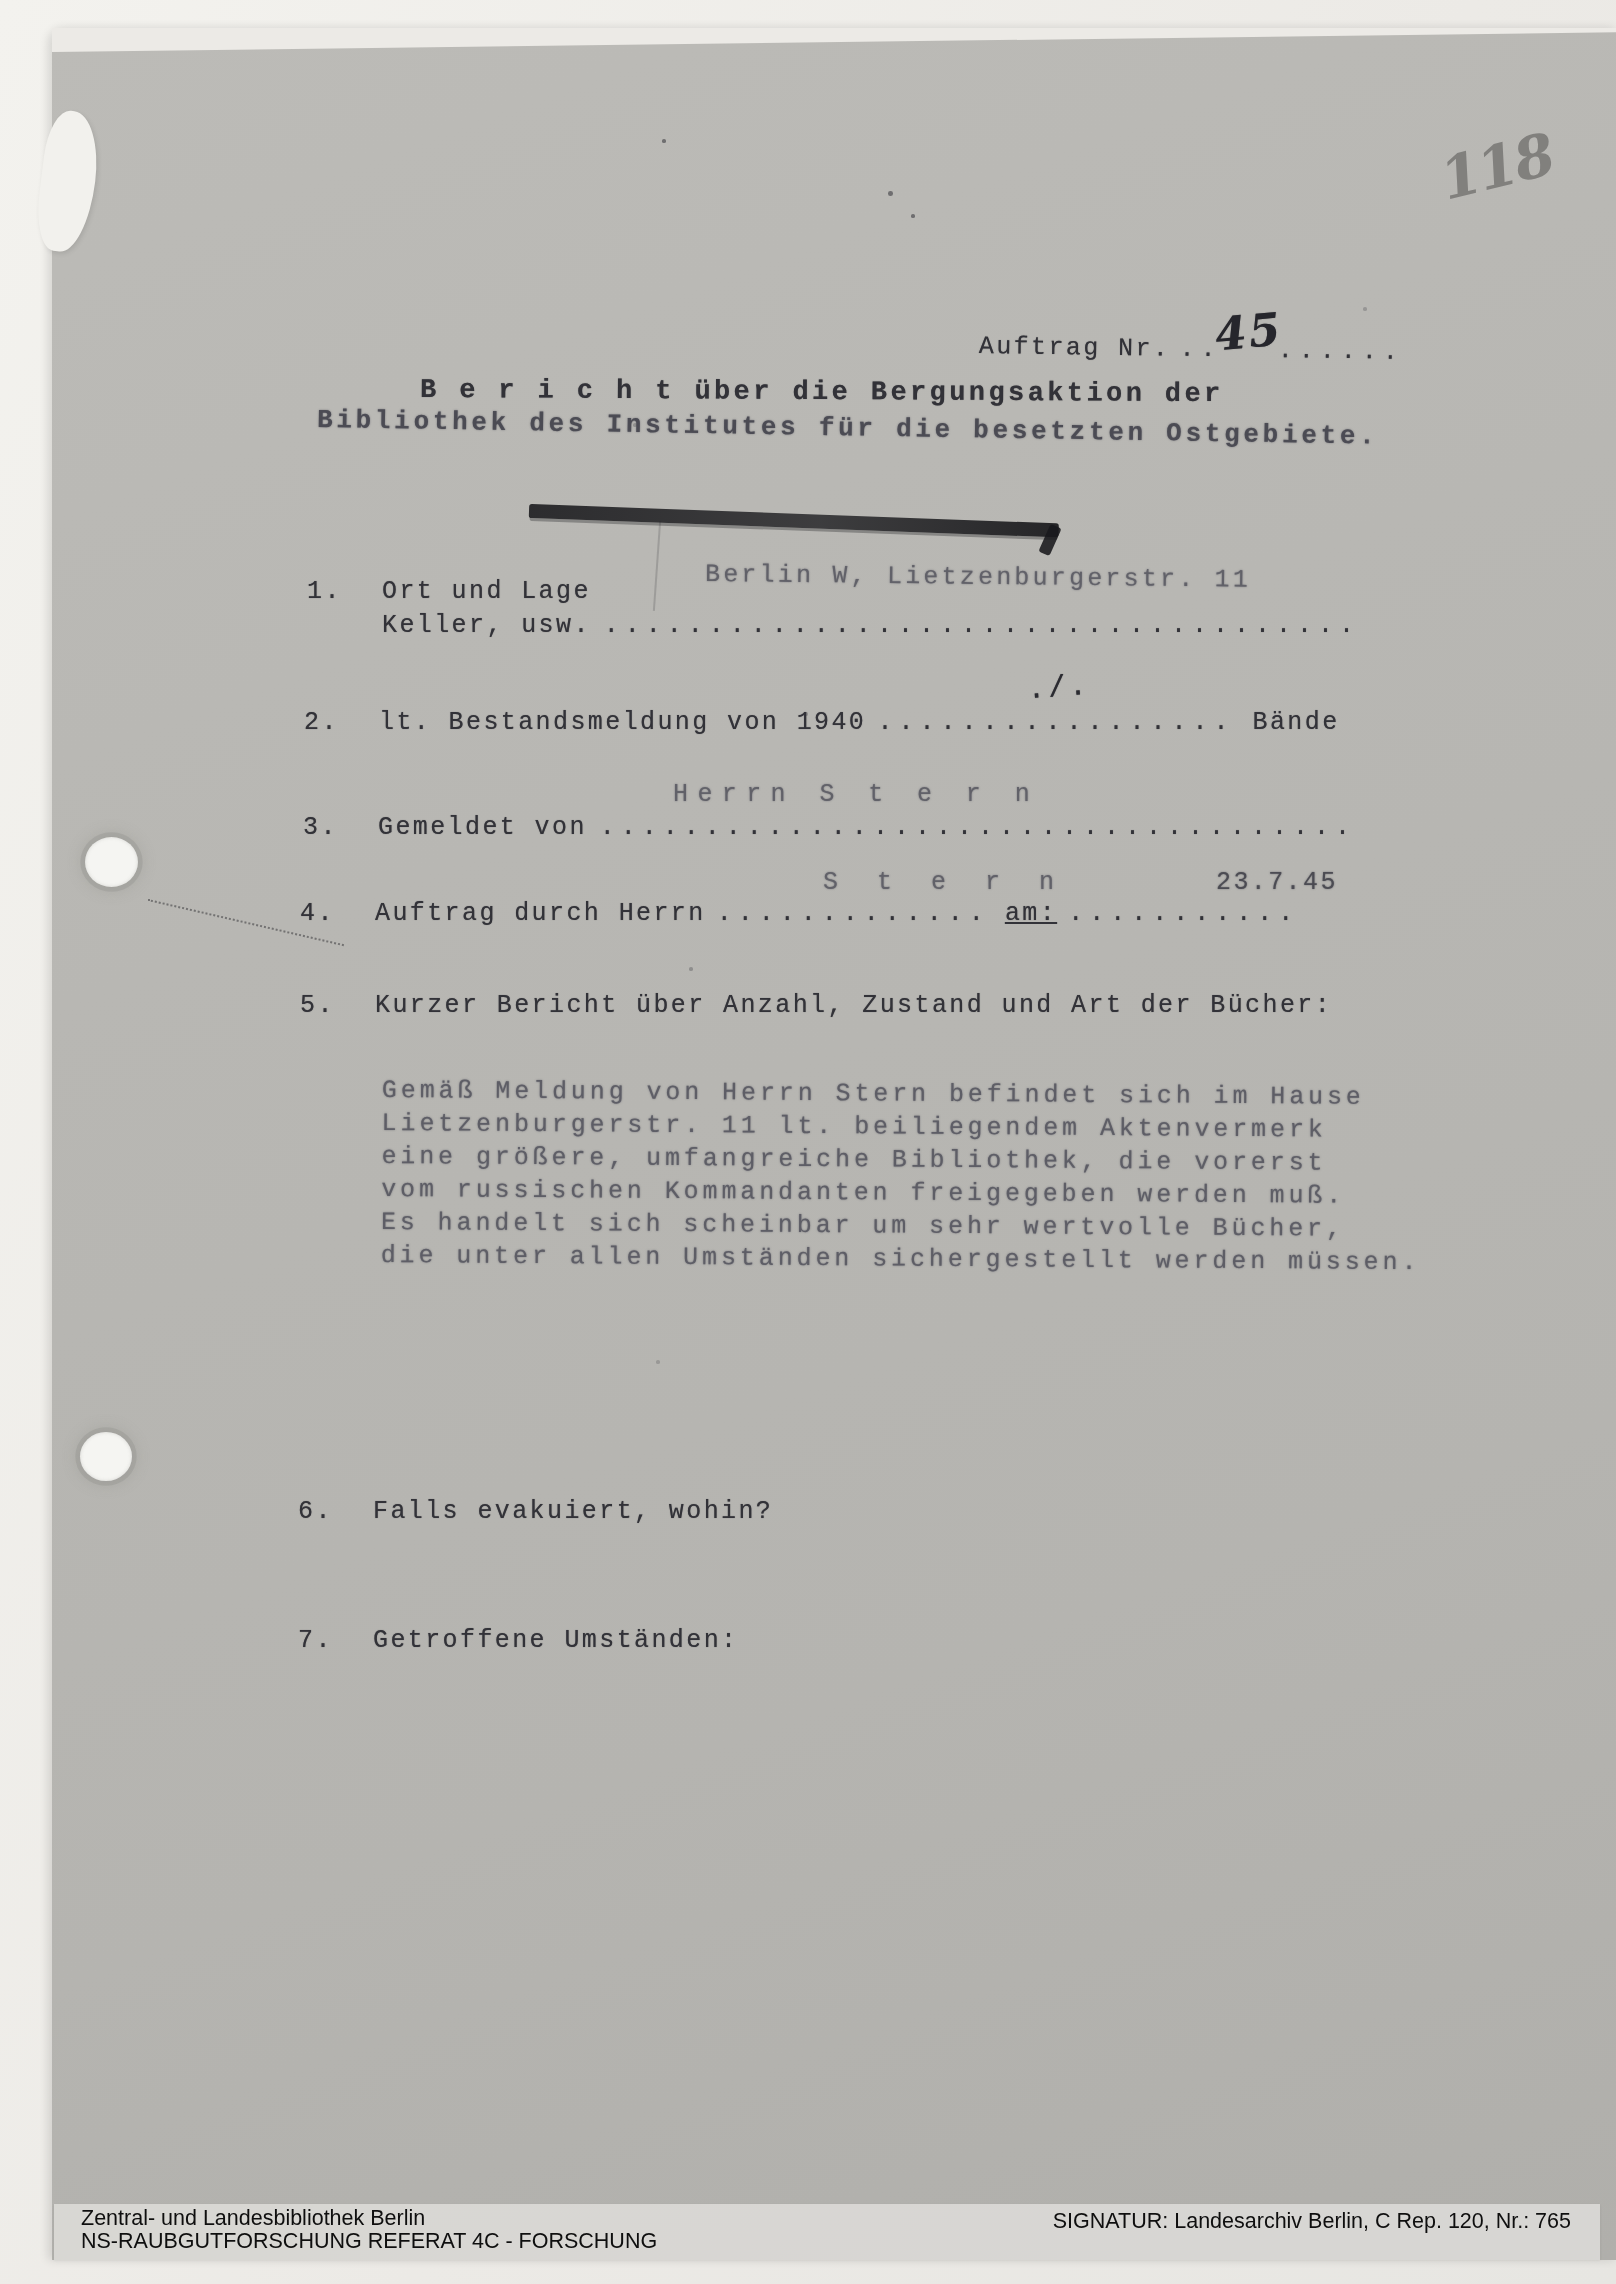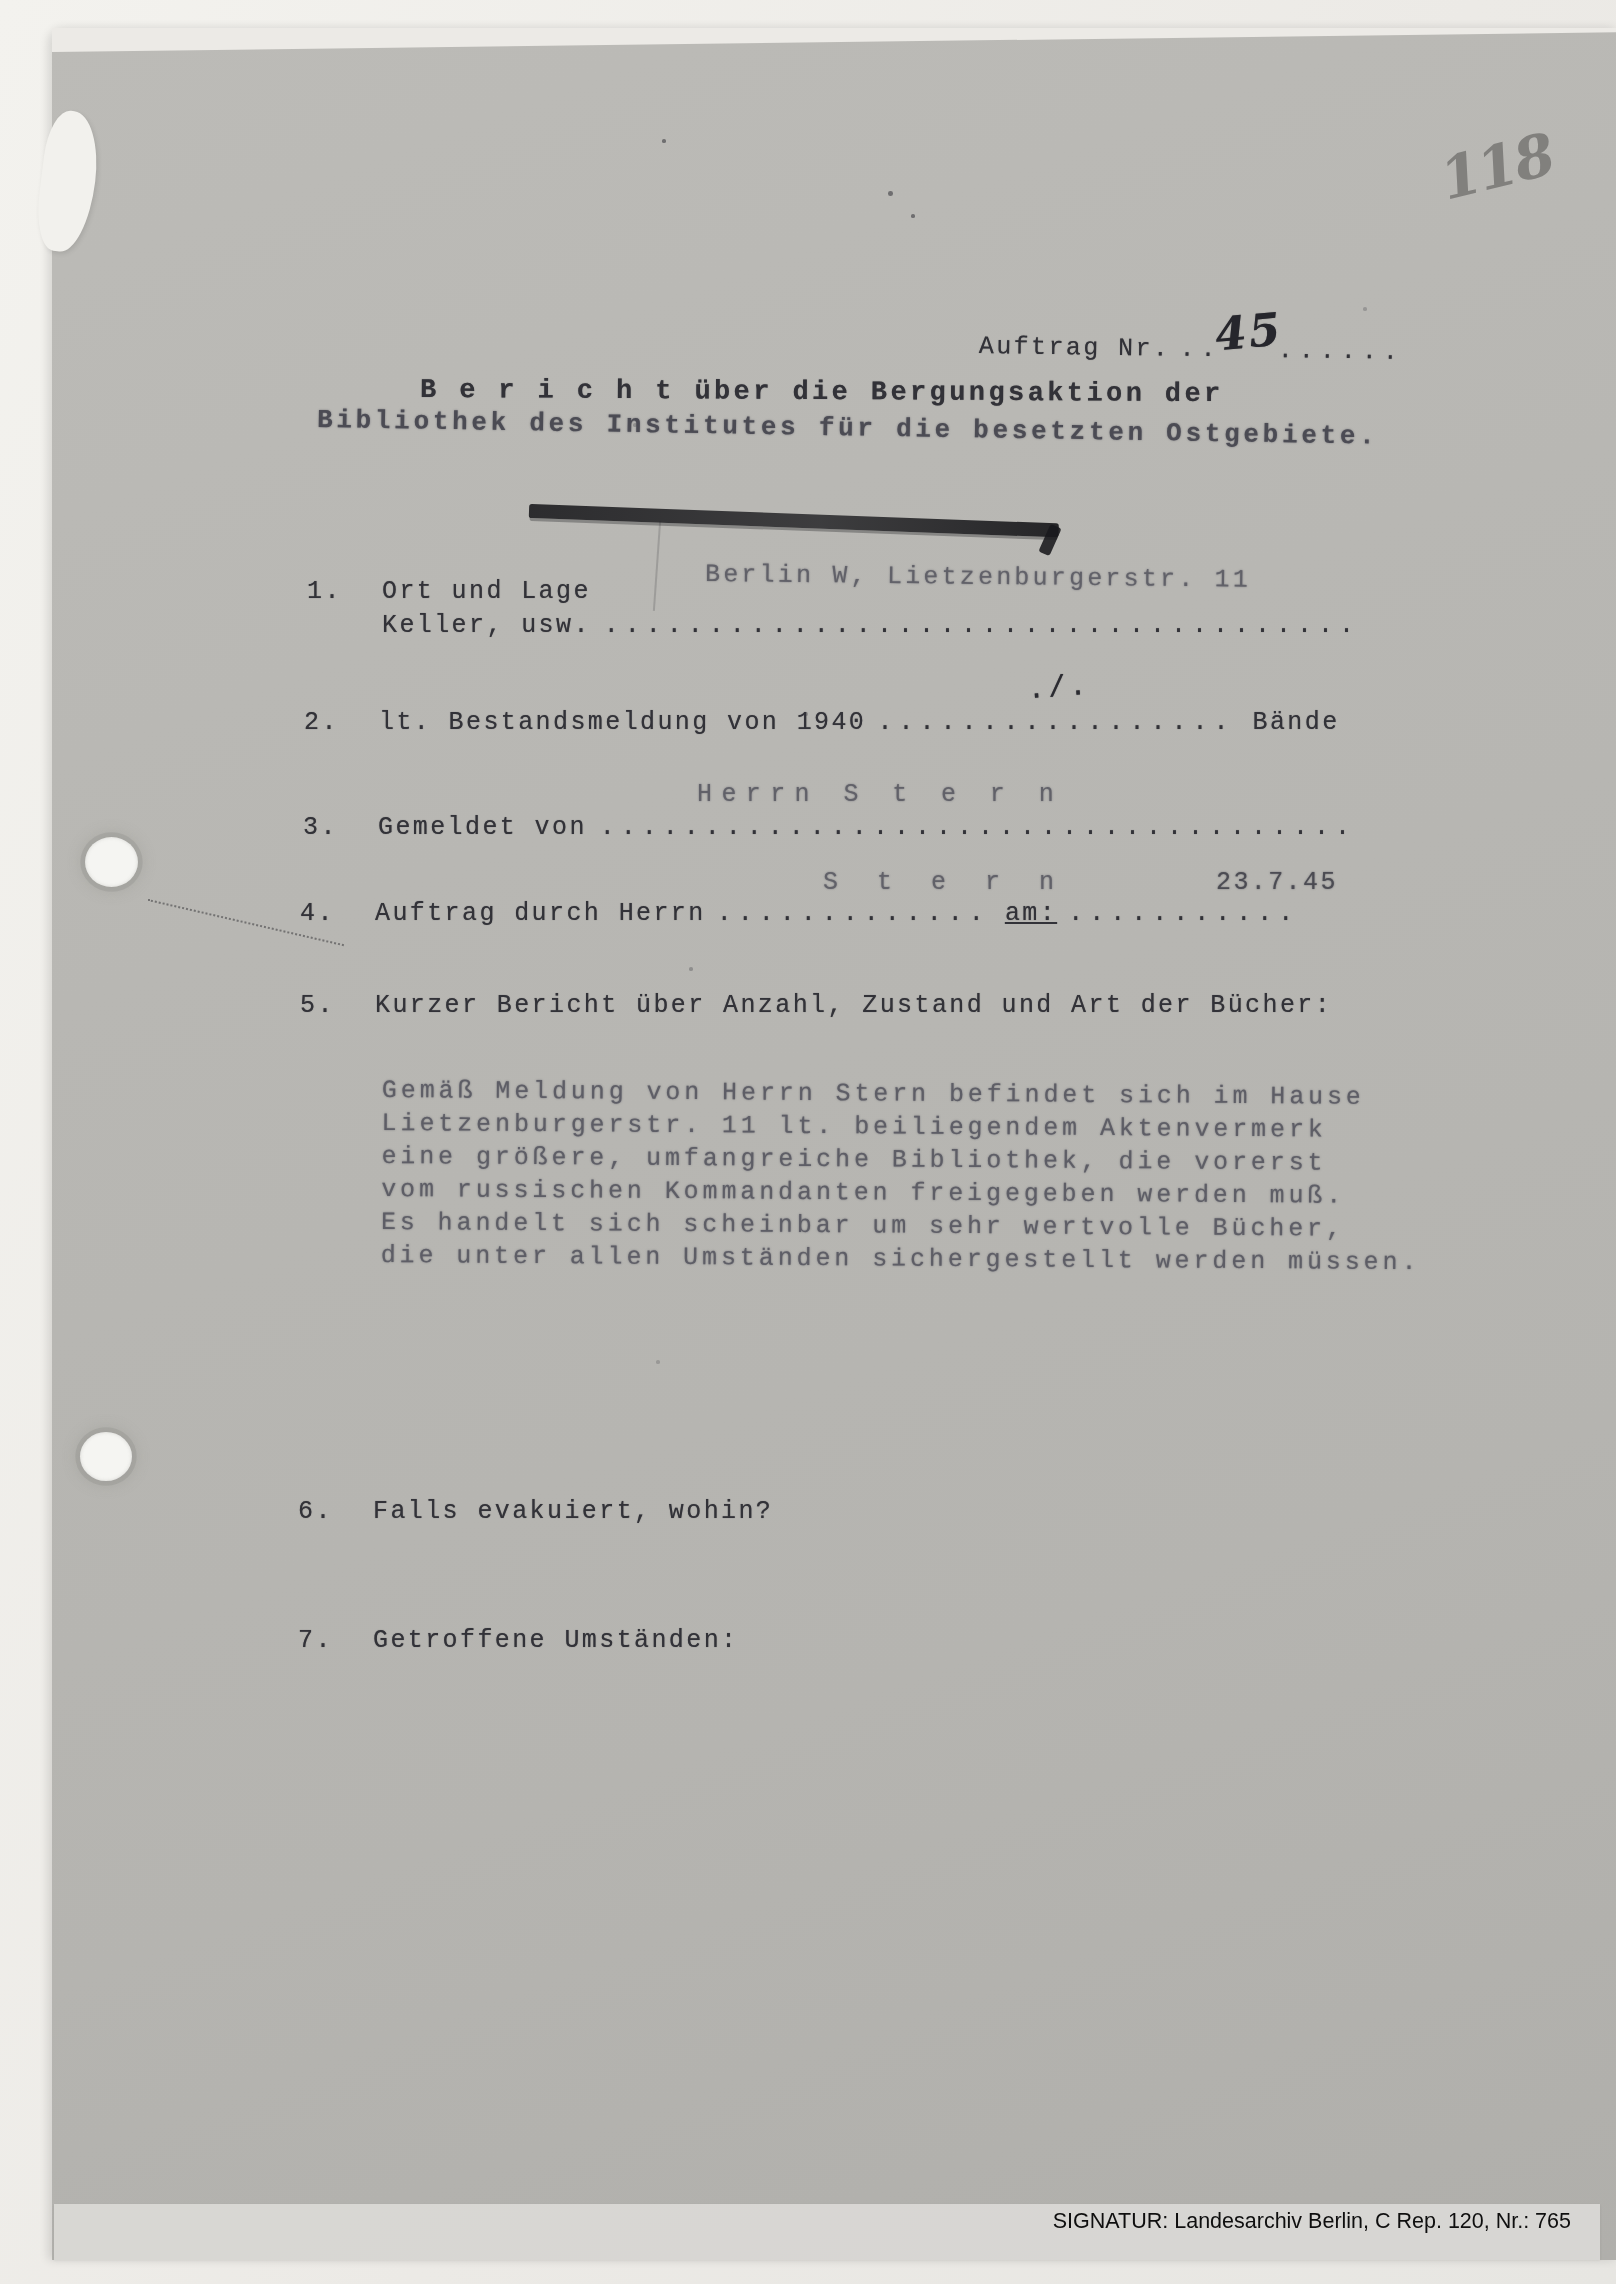--- a/index.html
+++ b/index.html
@@ -104,21 +104,21 @@
 
   <div class="hw-check">./.</div>
 
   <div class="typed row" style="left:304px;top:708px;">
     <span class="fnum">2.</span>
     <span>lt. Bestandsmeldung von 1940</span>
     <span class="dots" style="margin-left:11.2px;">.................</span>
     <span style="margin-left:18px;">Bände</span>
   </div>
 
-  <div class="typed faint wide-ls" style="left:673px;top:780px;margin-left:24px;">Herrn S t e r n</div>
+  <div class="typed faint wide-ls" style="left:673px;top:780px;">Herrn S t e r n</div>
   <div class="typed row" style="left:303px;top:813px;">
     <span class="fnum">3.</span>
     <span>Gemeldet von</span>
     <span class="dots" style="margin-left:13px;">....................................</span>
   </div>
 
   <div class="typed faint" style="left:823px;top:868px;letter-spacing:12px;">S t e r n</div>
   <div class="typed" style="left:1216px;top:868px;color:rgba(70,70,78,.9);text-shadow:0 0 1.9px rgba(75,75,84,.7);">23.7.45</div>
   <div class="typed row" style="left:300px;top:899px;">
     <span class="fnum">4.</span>
@@ -146,16 +146,20 @@
     <span class="fnum">6.</span>
     <span>Falls evakuiert, wohin?</span>
   </div>
 
   <div class="typed row" style="left:298px;top:1626px;">
     <span class="fnum">7.</span>
     <span>Getroffene Umständen:</span>
   </div>
 
   <div class="footer-band"></div>
+  <div class="footer-left">
+    <div>Zentral- und Landesbibliothek Berlin</div>
+    <div>NS-RAUBGUTFORSCHUNG REFERAT 4C - FORSCHUNG</div>
+  </div>
   <div class="footer-right">SIGNATUR: Landesarchiv Berlin, C Rep. 120, Nr.: 765</div>
 
 </div>
 
 
 </body></html>

